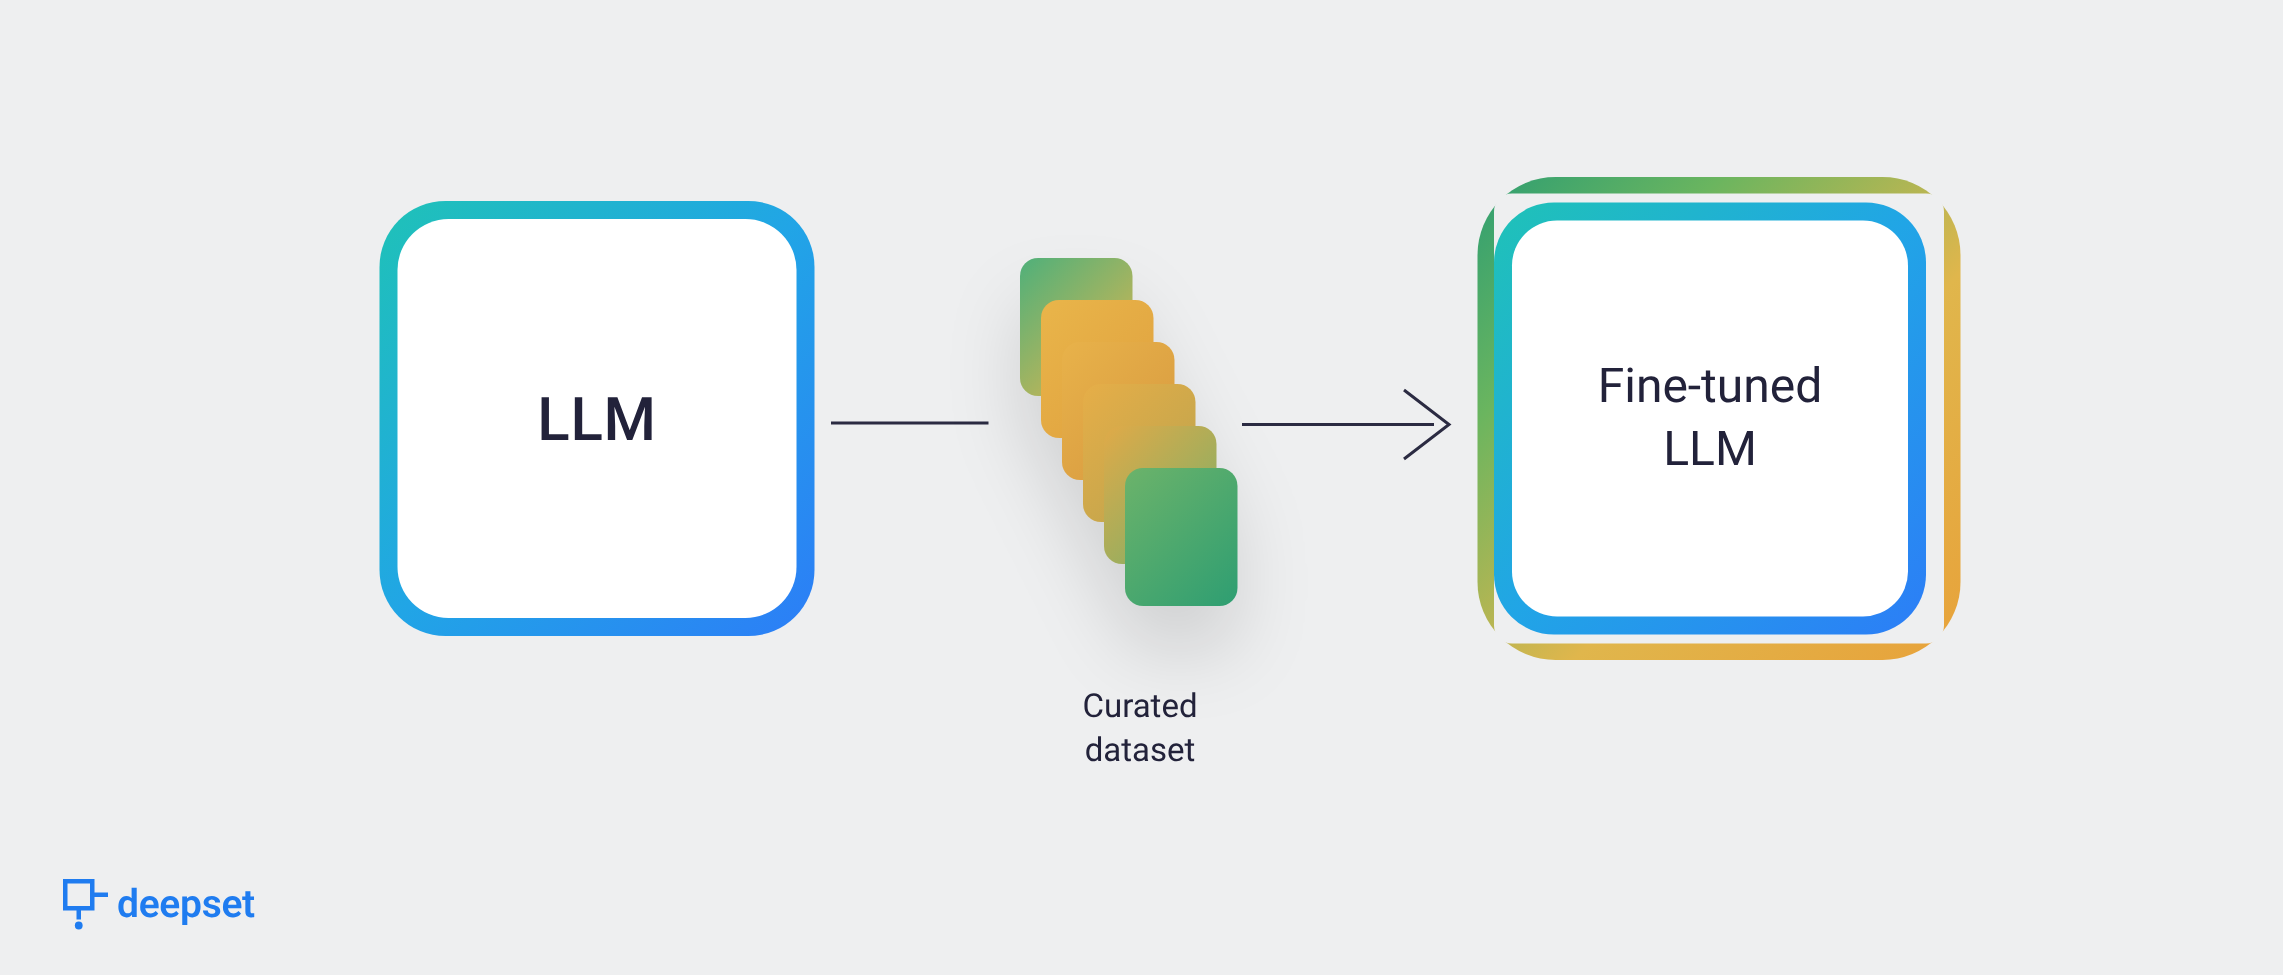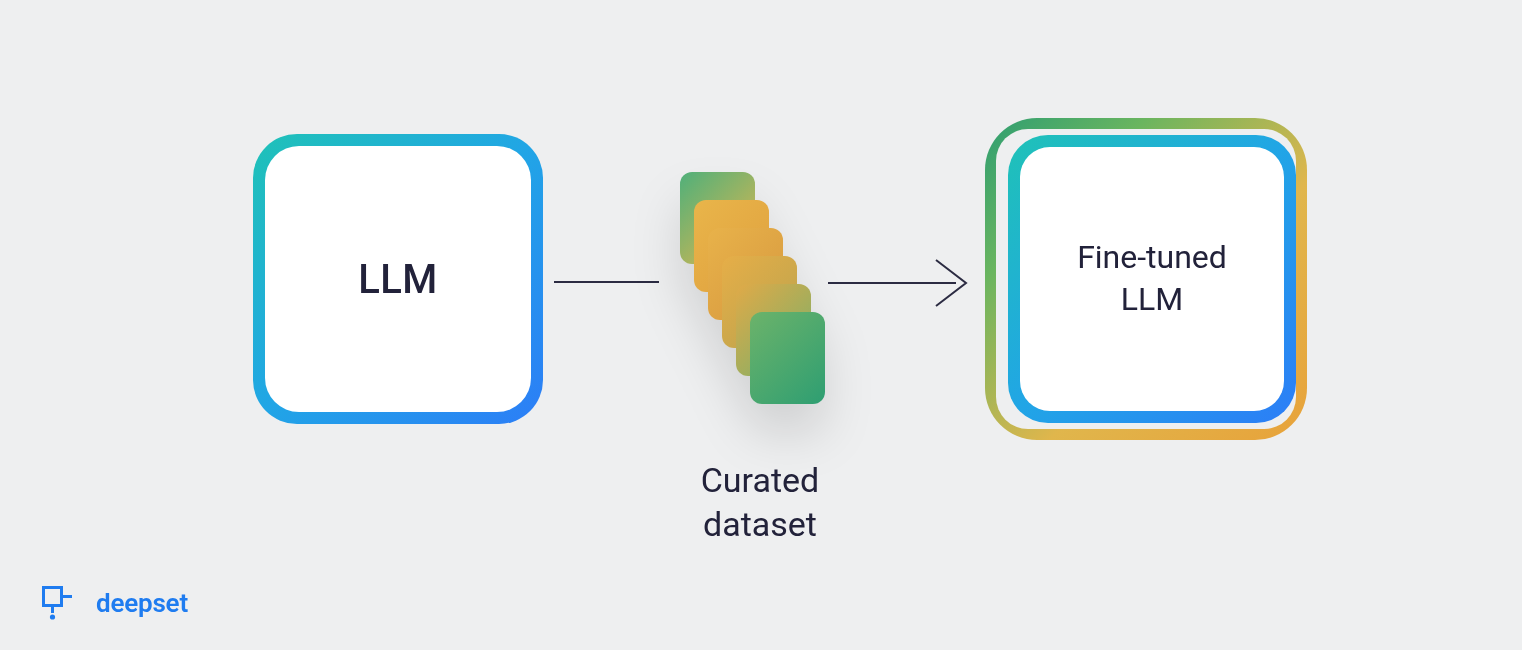--- a/index.html
+++ b/index.html
@@ -56,24 +56,24 @@
     border-radius: 52px;
     background: linear-gradient(135deg, #2e9e72 0%, #6ab55f 25%, #e0b64c 60%, #e8a23a 100%);
     display: flex;
     align-items: center;
     justify-content: center;
   }
   .ft-outer-gap {
     width: calc(100% - 22px);
     height: calc(100% - 22px);
     background: #eeeff0;
-    border-radius: 32px;
-    display: flex;
-    align-items: center;
-    justify-content: flex-end;
+    border-radius: 12px;
+    display: flex;
+    align-items: center;
+    justify-content: flex-start;
   }
   .ft-inner-ring {
     width: calc(100% - 12px);
     height: calc(100% - 12px);
     border-radius: 40px;
     background: linear-gradient(135deg, #1fc2b7 0%, #21a5e6 50%, #2c7df7 100%);
     display: flex;
     align-items: center;
     justify-content: center;
   }
@@ -133,35 +133,35 @@
   .card.c4 { left: 42px; top: 84px;  background: linear-gradient(135deg, #e6ae48 0%, #b8a34e 100%); }
   .card.c5 { left: 56px; top: 112px; background: linear-gradient(135deg, #e0aa48 0%, #76b06a 100%); }
   .card.c6 { left: 70px; top: 140px; background: linear-gradient(135deg, #6cb36a 0%, #2e9e72 100%); }
 
   .dataset-label {
     position: absolute;
     left: 660px;
     top: 458px;
     width: 200px;
     text-align: center;
-    font-size: 34px;
+    font-size: 22px;
     font-weight: 400;
     color: #22223a;
     line-height: 1.3;
     white-space: pre-line;
   }
 
   
   .logo {
     position: absolute;
     left: 42px;
     bottom: 30px;
     display: flex;
     align-items: center;
-    gap: 22px;
+    gap: 4px;
   }
   .logo-text {
     color: #1f7cf0;
     font-size: 26px;
     font-weight: 600;
     letter-spacing: -0.2px;
   }
 </style>
 </head>
 <body>

